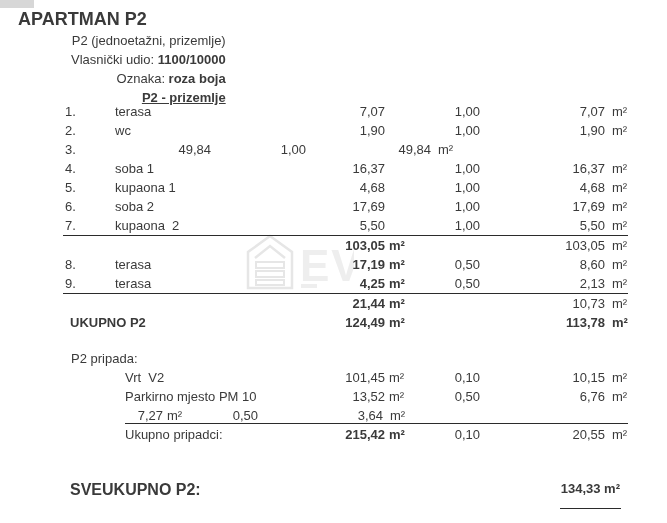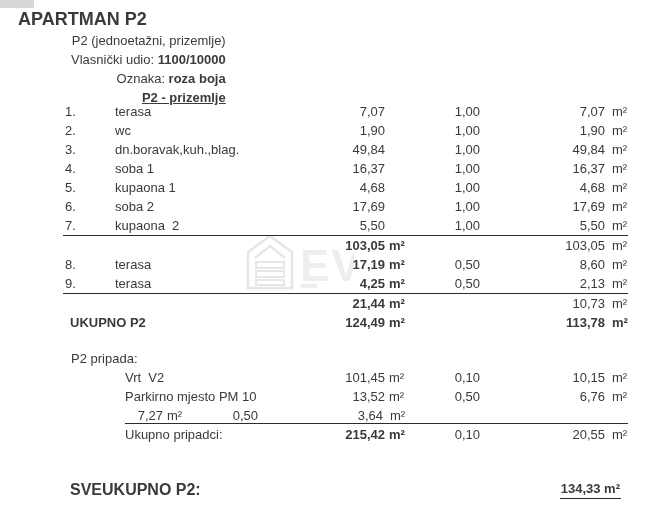--- a/index.html
+++ b/index.html
@@ -24,21 +24,21 @@
   .c-a{width:123px;display:flex;box-sizing:border-box;}
   .c-a .v{flex:1;text-align:right;}
   .c-a .u{width:23px;padding-left:4px;box-sizing:border-box;text-align:left;}
   .c-b{width:72px;text-align:right;box-sizing:border-box;}
   .c-c{width:125px;text-align:right;box-sizing:border-box;}
   .c-u{width:23px;padding-left:7px;box-sizing:border-box;text-align:left;}
   .pripada{position:absolute;left:63px;top:349px;width:565px;}
   .pripada .lbl{height:19px;line-height:19px;padding-left:8px;}
   .spremiste-line{position:absolute;left:125px;top:423px;width:503px;border-top:1px solid #2b2b2b;z-index:1;}
   .footer-label{position:absolute;left:70px;top:481px;font-size:16px;font-weight:bold;}
-  .footer-value{position:absolute;top:481px;right:46px;font-weight:bold;border-bottom:1px solid #2b2b2b;padding:0 1px 2px 1px;}
+  .footer-value{position:absolute;top:481px;right:46px;font-weight:bold;border-bottom:1px solid #2b2b2b;padding:0 1px 12px 1px;}
   .wm-letters{font-family:"Liberation Sans",sans-serif;font-weight:bold;}
 </style>
 </head>
 <body>
 
 <div class="page">
 
   <div class="smudge"></div>
 
   <div class="wm">
@@ -84,21 +84,20 @@
             <span class="v">1,90</span>
             <span class="u"></span>
           </span>
         <span class="c-b">1,00</span>
         <span class="c-c">1,90</span>
         <span class="c-u">m²</span>
       </div>
 
       <div class="row">
         <span class="c-num">3.</span>
-        <span class="c-name">dn.boravak,kuh.,blag.</span>
         <span class="c-a">
             <span class="v">49,84</span>
             <span class="u"></span>
           </span>
         <span class="c-b">1,00</span>
         <span class="c-c">49,84</span>
         <span class="c-u">m²</span>
       </div>
 
       <div class="row">

